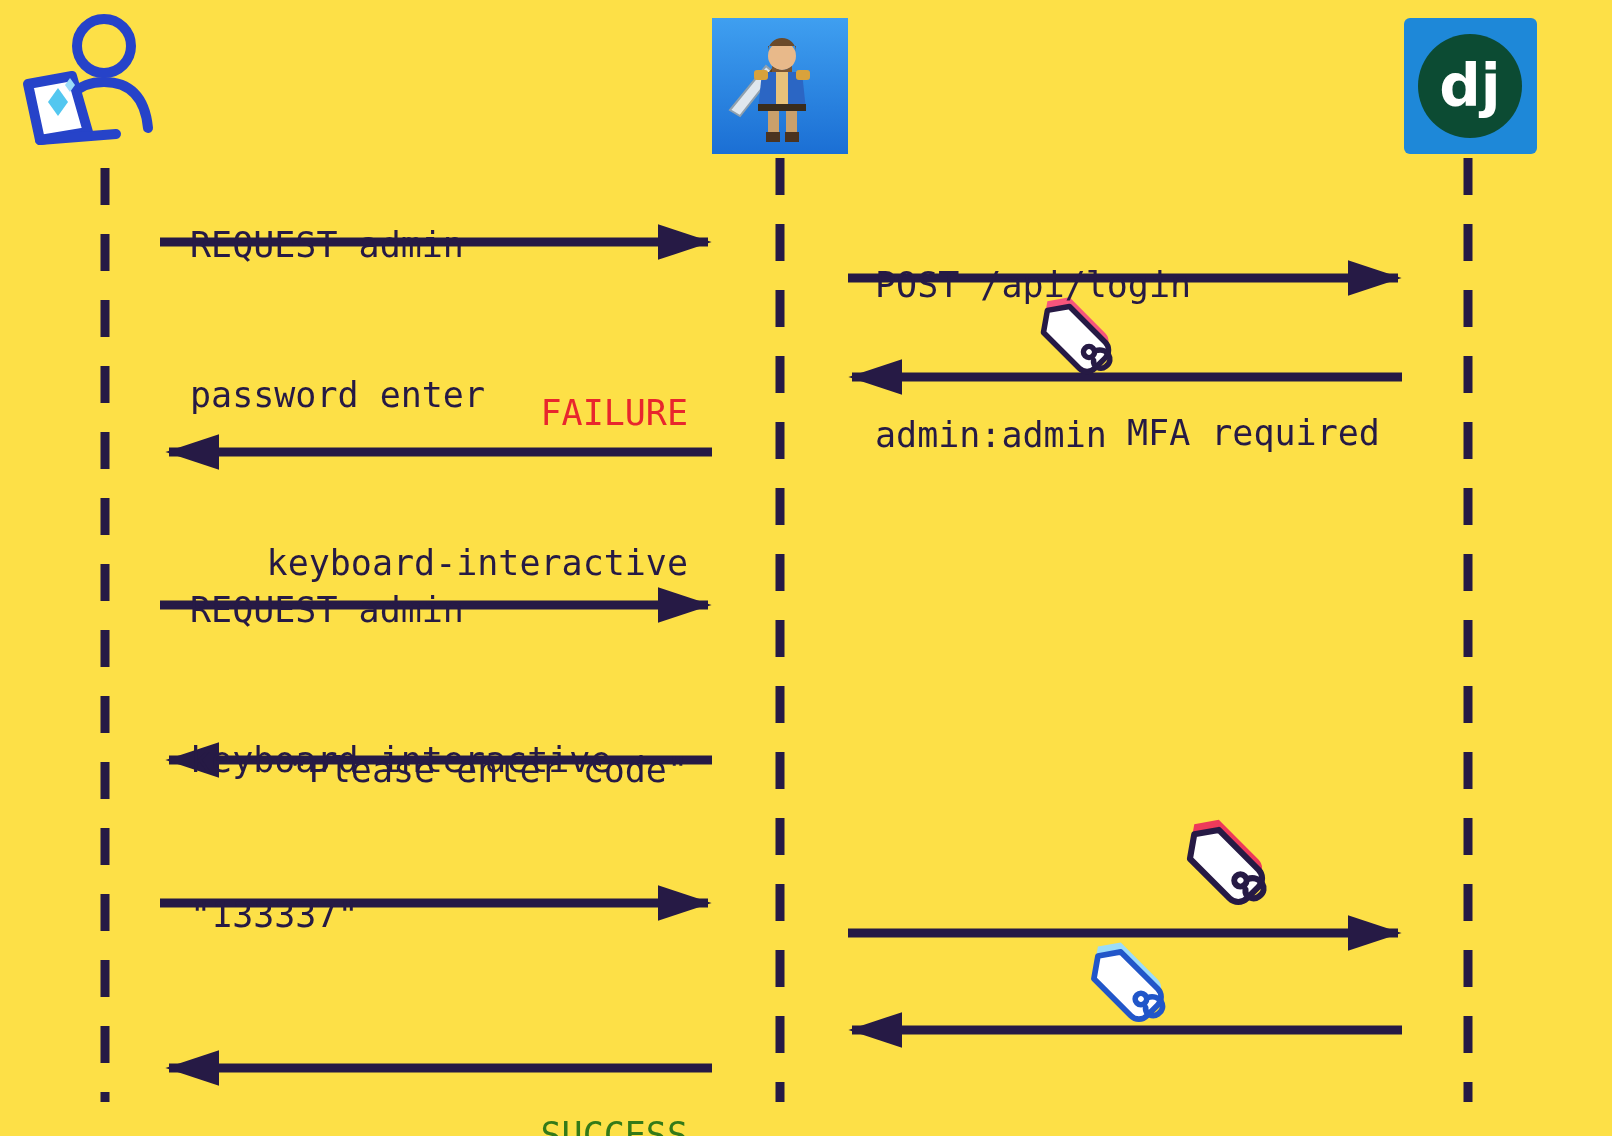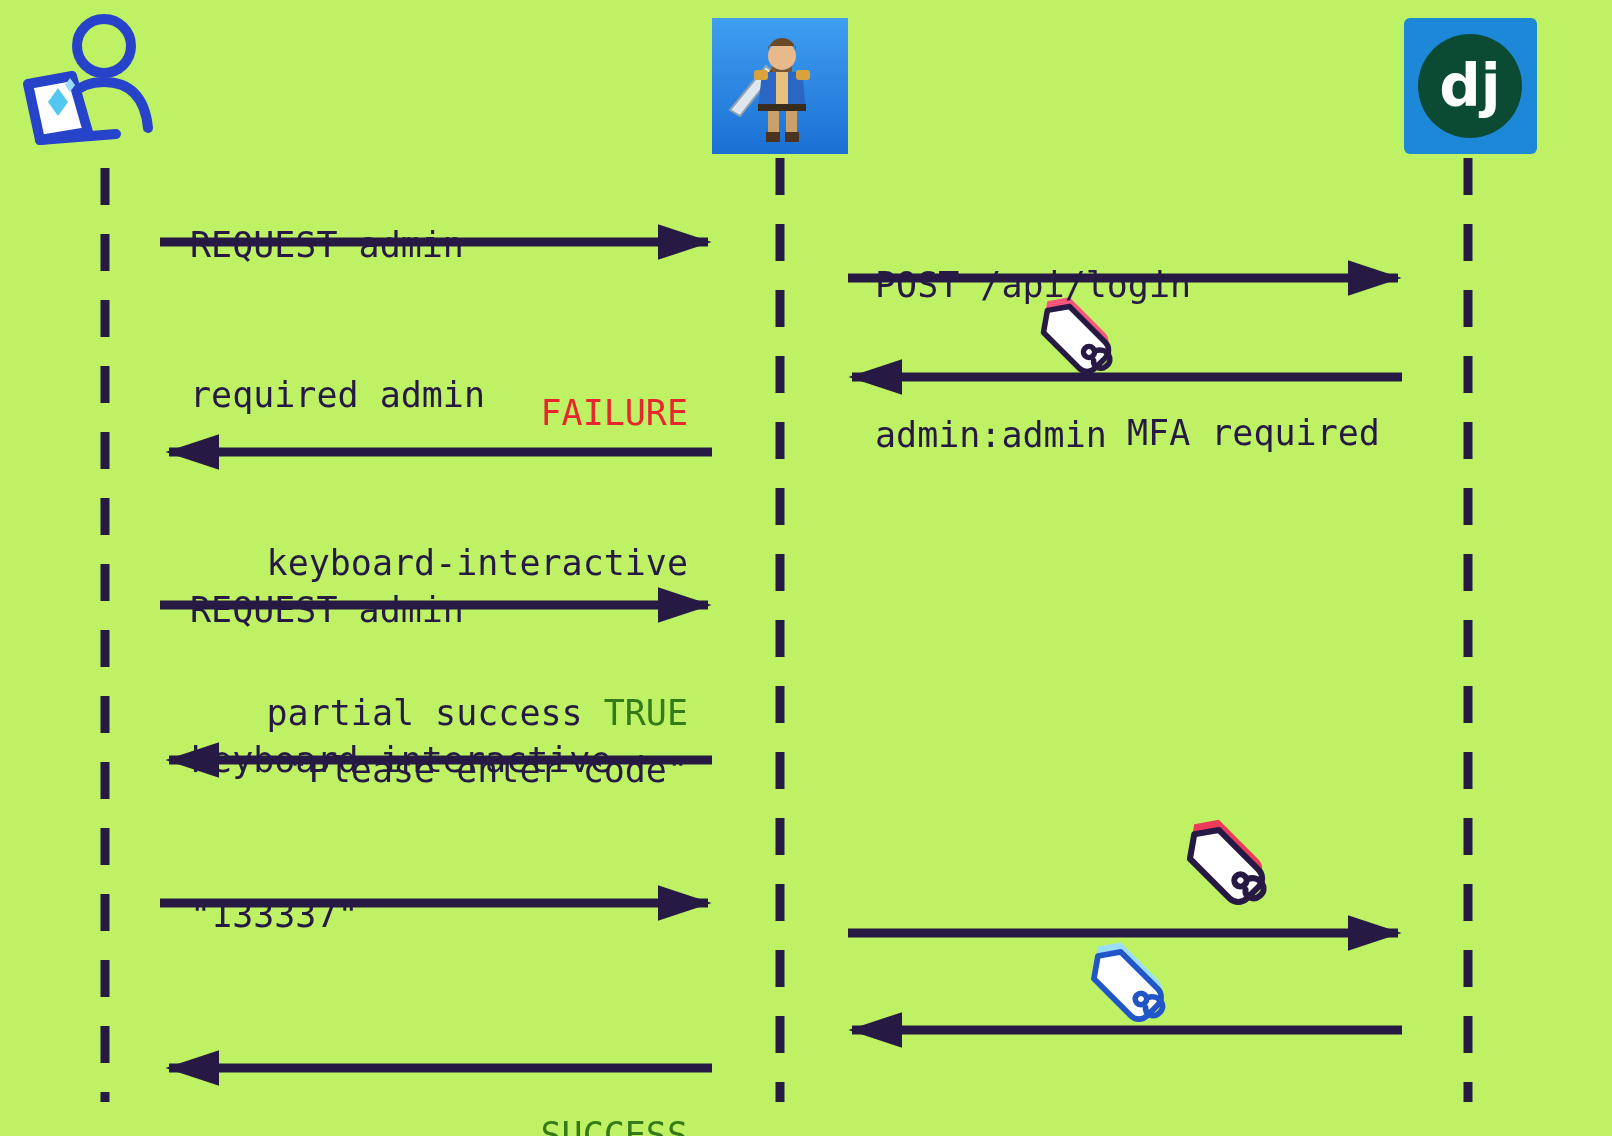--- a/index.html
+++ b/index.html
@@ -1,19 +1,19 @@
 <!DOCTYPE html>
 <html><head>
 <meta charset="utf-8">
 <style>
   html,body{margin:0;padding:0;background:#ffffff;}
   #canvas{
     position:relative;
     width:1612px;height:1136px;
-    background:#bef264;
+    background:#fde047;
     overflow:hidden;
     font-family:"DejaVu Sans Mono", monospace;
   }
   #wires{position:absolute;left:0;top:0;width:1612px;height:1136px;}
   .label{
     position:absolute;
     font:35px/50px "DejaVu Sans Mono", monospace;
     color:#261a45;
     white-space:pre;
   }
@@ -146,36 +146,35 @@
     <g transform="rotate(45 50 50)">
       <path class="tag-back-blue" d="M 13 23 H 68 A 12 12 0 0 1 80 35 V 51 A 12 12 0 0 1 68 63 H 13 L -1 43 Z"></path>
       <path class="tag-front-blue" d="M 20 30 H 75 A 12 12 0 0 1 87 42 V 58 A 12 12 0 0 1 75 70 H 20 L 6 50 Z"></path>
       <circle class="tag-hole-blue" cx="70" cy="50" r="6"></circle>
       <path class="tag-curl-blue" d="M 74 44 C 80 32 96 36 94 48 C 93 56 84 58 80 53"></path>
     </g>
   </svg>
 
   <div id="lbl-m1" class="label">
     <div>REQUEST admin</div>
-    <div>required admin</div>
+    <div>password enter</div>
   </div>
 
   <div id="lbl-m3" class="label">
     <div>MFA required</div>
   </div>
 
   <div id="lbl-m2" class="label">
     <div>POST /api/login</div>
     <div>admin:admin</div>
   </div>
 
   <div id="lbl-m4" class="label right">
     <div class="red">FAILURE</div>
     <div>keyboard-interactive</div>
-    <div><span>partial success </span><span class="green">TRUE</span></div>
   </div>
 
   <div id="lbl-m5" class="label">
     <div>REQUEST admin</div>
     <div>keyboard-interactive</div>
   </div>
 
   <div id="lbl-m6" class="label right">
     <div>"Please enter code"</div>
   </div>

